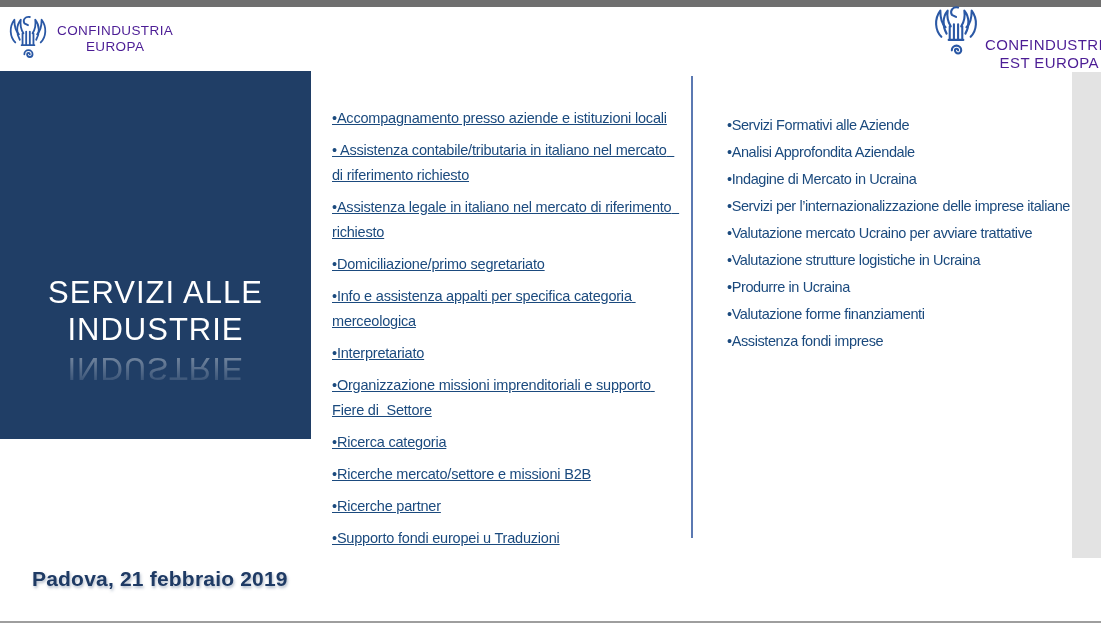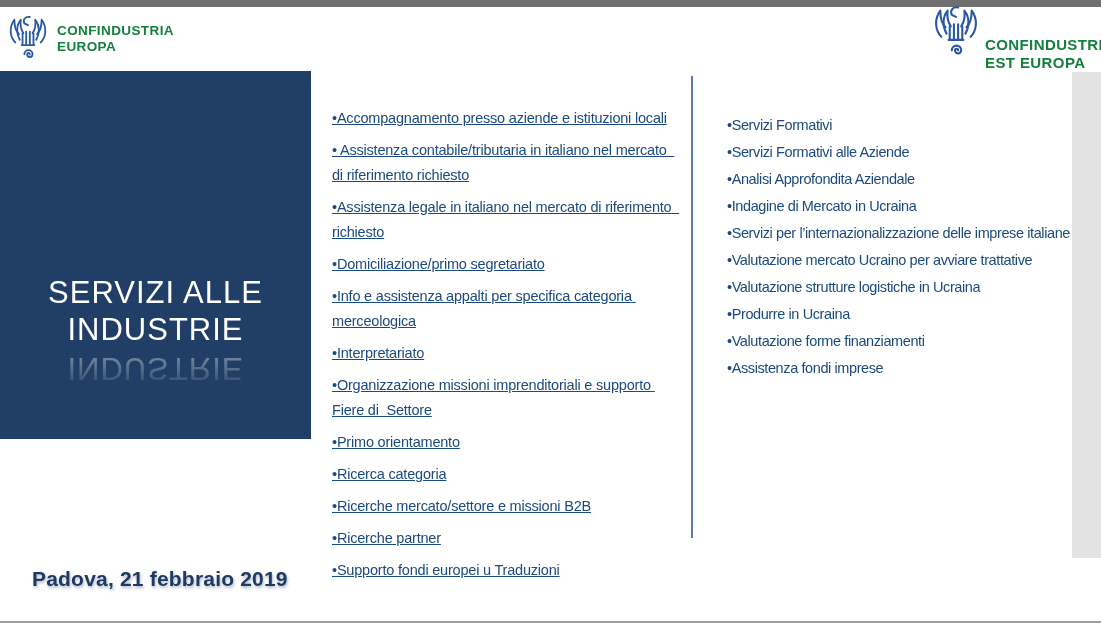--- a/index.html
+++ b/index.html
@@ -12,21 +12,21 @@
   .top-bar { position: absolute; left: 0; top: 0; width: 1101px; height: 7px; background: #6f6f6f; }
 
   
   .logo { position: absolute; display: flex; align-items: center; }
   .logo-left { left: 8px; top: 14px; }
   .logo-left svg { width: 40px; height: 46px; }
   .logo-left .logo-text { margin-left: 9px; font-size: 13.5px; line-height: 16px; }
   .logo-right-icon { position: absolute; left: 933px; top: 4px; }
   .logo-right-icon svg { width: 46px; height: 53px; }
   .logo-right-text { position: absolute; left: 985px; top: 36px; font-size: 15px; line-height: 17.5px; white-space: nowrap; }
-  .logo-text, .logo-right-text { color: #15803d; font-weight: 700; letter-spacing: 0.4px; }
+  .logo-text, .logo-right-text { color: #4c1d95; font-weight: 400; letter-spacing: 0.4px; text-align: center; }
 
   
   .title-box { position: absolute; left: 0; top: 71px; width: 311px; height: 368px; background: #203e66; }
   .title-main, .title-reflect {
     position: absolute; left: 15px; width: 281px; text-align: center;
     color: #ffffff; font-size: 31px; line-height: 37px; letter-spacing: 1px; font-weight: 400;
   }
   .title-main { top: 203px; }
   .title-reflect {
     top: 279px; transform: scaleY(-1); opacity: 0.55;
@@ -101,31 +101,29 @@
   </div>
 
   <div class="col col-left">
     <p class="item">•Accompagnamento presso aziende e istituzioni locali</p>
     <p class="item">• Assistenza contabile/tributaria in italiano nel mercato  di riferimento richiesto</p>
     <p class="item">•Assistenza legale in italiano nel mercato di riferimento  richiesto</p>
     <p class="item">•Domiciliazione/primo segretariato</p>
     <p class="item">•Info e assistenza appalti per specifica categoria merceologica</p>
     <p class="item">•Interpretariato</p>
     <p class="item">•Organizzazione missioni imprenditoriali e supporto Fiere di  Settore</p>
-    <p class="item">•Primo orientamento</p>
     <p class="item">•Ricerca categoria</p>
     <p class="item">•Ricerche mercato/settore e missioni B2B</p>
     <p class="item">•Ricerche partner</p>
     <p class="item">•Supporto fondi europei u Traduzioni</p>
   </div>
 
   <div class="divider"></div>
 
   <div class="col col-right">
-    <p class="item">•Servizi Formativi</p>
     <p class="item">•Servizi Formativi alle Aziende</p>
     <p class="item">•Analisi Approfondita Aziendale</p>
     <p class="item">•Indagine di Mercato in Ucraina</p>
     <p class="item">•Servizi per l’internazionalizzazione delle imprese italiane</p>
     <p class="item">•Valutazione mercato Ucraino per avviare trattative</p>
     <p class="item">•Valutazione strutture logistiche in Ucraina</p>
     <p class="item">•Produrre in Ucraina</p>
     <p class="item">•Valutazione forme finanziamenti</p>
     <p class="item">•Assistenza fondi imprese</p>
   </div>

